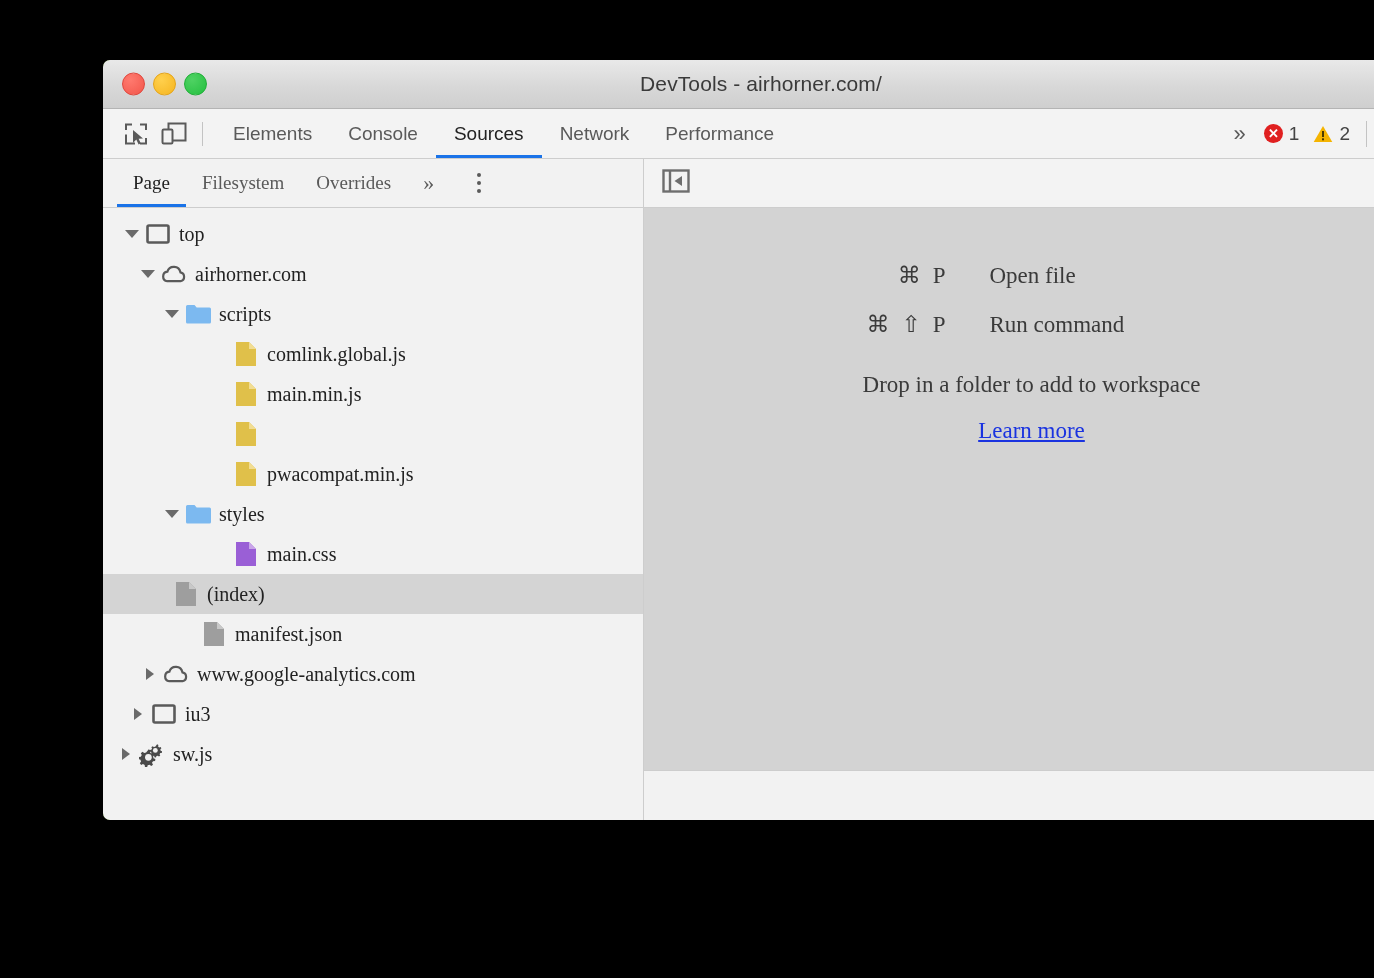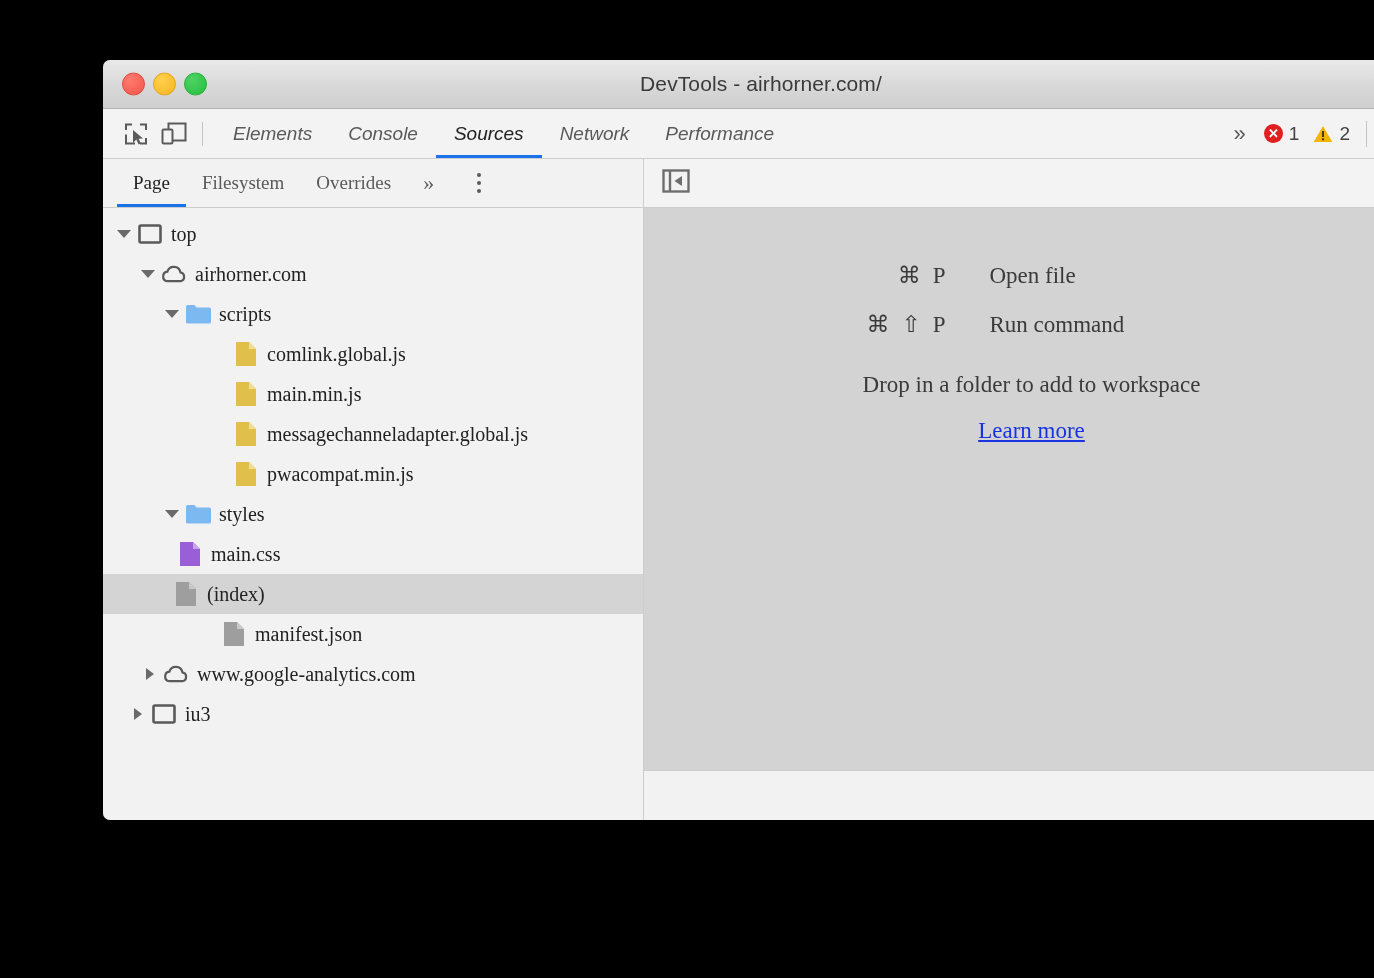--- a/index.html
+++ b/index.html
@@ -77,21 +77,20 @@
   }
   .panel-tab {
     font-size: 19px;
     color: #5a5a5a;
     padding: 0 18px;
     height: 49px;
     line-height: 49px;
     box-sizing: border-box;
     white-space: nowrap;
     flex: none;
-    font-style: italic;
   }
   .panel-tab.active {
     color: #222;
     border-bottom: 3px solid #1a73e8;
   }
   #toolbar-right {
     margin-left: auto;
     display: flex;
     align-items: center;
     padding-right: 10px;
@@ -323,21 +322,21 @@
         <div class="chev">»</div>
         <div class="kebab">
             <i></i>
             <i></i>
             <i></i>
           </div>
       </div>
 
       <div id="tree">
 
-        <div class="row" style="padding-left:12px">
+        <div class="row" style="padding-left:20px">
           <span class="arrow open"></span>
           <span class="ticon">
             <svg width="24" height="20" viewBox="0 0 24 20">
                 <rect x="1.5" y="1.5" width="21" height="17" rx="1.5" fill="none" stroke="#5a5a5a" stroke-width="2.6"></rect>
               </svg>
           </span>
           <span class="label">top</span>
         </div>
 
         <div class="row" style="padding-left:36px">
@@ -383,21 +382,20 @@
         </div>
 
         <div class="row" style="padding-left:108px">
           <span class="arrow none"></span>
           <span class="ticon">
             <svg width="22" height="26" viewBox="0 0 22 26">
                 <path d="M1 1 h13 l7 7 v17 h-20 z" fill="#e0c04a"></path>
                 <path d="M14 1 v7 h7 z" fill="#f2dd92"></path>
               </svg>
           </span>
-          <span class="label">messagechanneladapter.global.js</span>
         </div>
 
         <div class="row" style="padding-left:108px">
           <span class="arrow none"></span>
           <span class="ticon">
             <svg width="22" height="26" viewBox="0 0 22 26">
                 <path d="M1 1 h13 l7 7 v17 h-20 z" fill="#e0c04a"></path>
                 <path d="M14 1 v7 h7 z" fill="#f2dd92"></path>
               </svg>
           </span>
@@ -407,21 +405,21 @@
         <div class="row" style="padding-left:60px">
           <span class="arrow open"></span>
           <span class="ticon">
             <svg width="26" height="22" viewBox="0 0 26 22">
                 <path d="M1 3.5 a1.5 1.5 0 0 1 1.5-1.5 h7 l2.2 2.6 h12.8 a1.5 1.5 0 0 1 1.5 1.5 v13 a1.5 1.5 0 0 1 -1.5 1.5 h-22 a1.5 1.5 0 0 1 -1.5 -1.5 z" fill="#7cb9f0"></path>
               </svg>
           </span>
           <span class="label">styles</span>
         </div>
 
-        <div class="row" style="padding-left:52px">
+        <div class="row" style="padding-left:108px">
           <span class="arrow none"></span>
           <span class="ticon">
             <svg width="22" height="26" viewBox="0 0 22 26">
                 <path d="M1 1 h13 l7 7 v17 h-20 z" fill="#9a5fd6"></path>
                 <path d="M14 1 v7 h7 z" fill="#c9a5e9"></path>
               </svg>
           </span>
           <span class="label">main.css</span>
         </div>
 
@@ -429,21 +427,21 @@
           <span class="arrow none"></span>
           <span class="ticon">
             <svg width="22" height="26" viewBox="0 0 22 26">
                 <path d="M1 1 h13 l7 7 v17 h-20 z" fill="#9e9e9e"></path>
                 <path d="M14 1 v7 h7 z" fill="#c8c8c8"></path>
               </svg>
           </span>
           <span class="label">(index)</span>
         </div>
 
-        <div class="row" style="padding-left:96px">
+        <div class="row" style="padding-left:76px">
           <span class="arrow none"></span>
           <span class="ticon">
             <svg width="22" height="26" viewBox="0 0 22 26">
                 <path d="M1 1 h13 l7 7 v17 h-20 z" fill="#9e9e9e"></path>
                 <path d="M14 1 v7 h7 z" fill="#c8c8c8"></path>
               </svg>
           </span>
           <span class="label">manifest.json</span>
         </div>
 
@@ -460,20 +458,36 @@
         <div class="row" style="padding-left:26px">
           <span class="arrow closed"></span>
           <span class="ticon">
             <svg width="24" height="20" viewBox="0 0 24 20">
                 <rect x="1.5" y="1.5" width="21" height="17" rx="1.5" fill="none" stroke="#5a5a5a" stroke-width="2.6"></rect>
               </svg>
           </span>
           <span class="label">iu3</span>
         </div>
 
+        <div class="row" style="padding-left:14px">
+          <span class="arrow closed"></span>
+          <span class="ticon">
+            <svg width="28" height="26" viewBox="0 0 28 26">
+              <g fill="#4a4a4a">
+                <path d="M19.5 2.5 l1.4 .9 -.35 1.55 1.2 1.0 1.5-.55 .9 1.5 -1.15 1.1 .3 1.55 1.5 .55 -.25 1.7 -1.6 .1 -.8 1.35 .75 1.4 -1.35 1.05 -1.3-.95 -1.5 .45 -.45 1.55 -1.7-.15 -.25-1.6 -1.35-.8 -1.4 .75 -1.05-1.35 .95-1.3 -.45-1.5 -1.55-.45 .15-1.7 1.6-.25 .8-1.35 -.75-1.4 1.35-1.05 1.3 .95 1.5-.45z"></path>
+                <circle cx="17.6" cy="9.1" r="2.6" fill="#f2f2f2"></circle>
+              </g>
+              <g fill="#4a4a4a">
+                <path d="M10.5 8 l1.9 1.2 -.5 2.1 1.6 1.35 2.05-.75 1.2 2.05 -1.55 1.5 .4 2.1 2.05 .75 -.35 2.3 -2.2 .15 -1.1 1.8 1.05 1.9 -1.85 1.45 -1.8-1.3 -2.05 .6 -.6 2.1 -2.3-.2 -.35-2.2 -1.85-1.1 -1.9 1.05 -1.45-1.85 1.3-1.8 -.6-2.05 -2.1-.6 .2-2.3 2.2-.35 1.1-1.85 -1.05-1.9 1.85-1.45 1.8 1.3 2.05-.6z"></path>
+                <circle cx="10.1" cy="16.6" r="3.6" fill="#f2f2f2"></circle>
+              </g>
+            </svg>
+          </span>
+          <span class="label">sw.js</span>
+        </div>
 
       </div>
     </div>
 
     <div id="editor-col">
 
       <div id="editor-topbar">
         <span>
           <svg width="28" height="26" viewBox="0 0 28 26">
             <rect x="1.5" y="2.5" width="25" height="21" fill="none" stroke="#6e6e6e" stroke-width="2.4"></rect>

